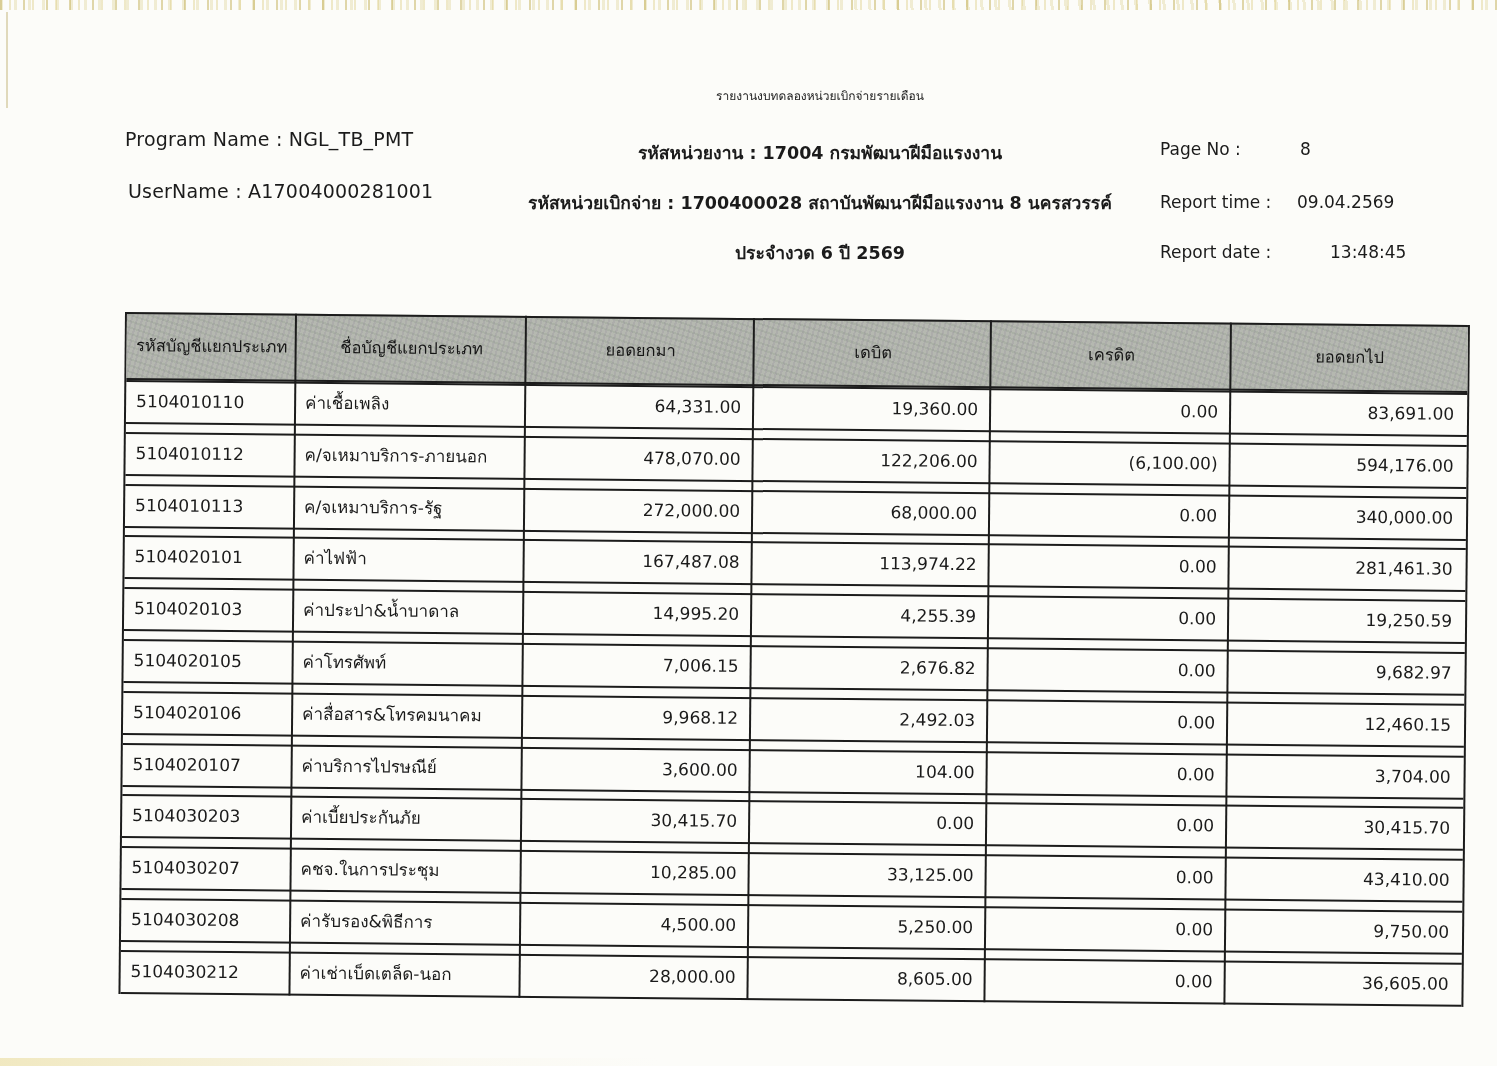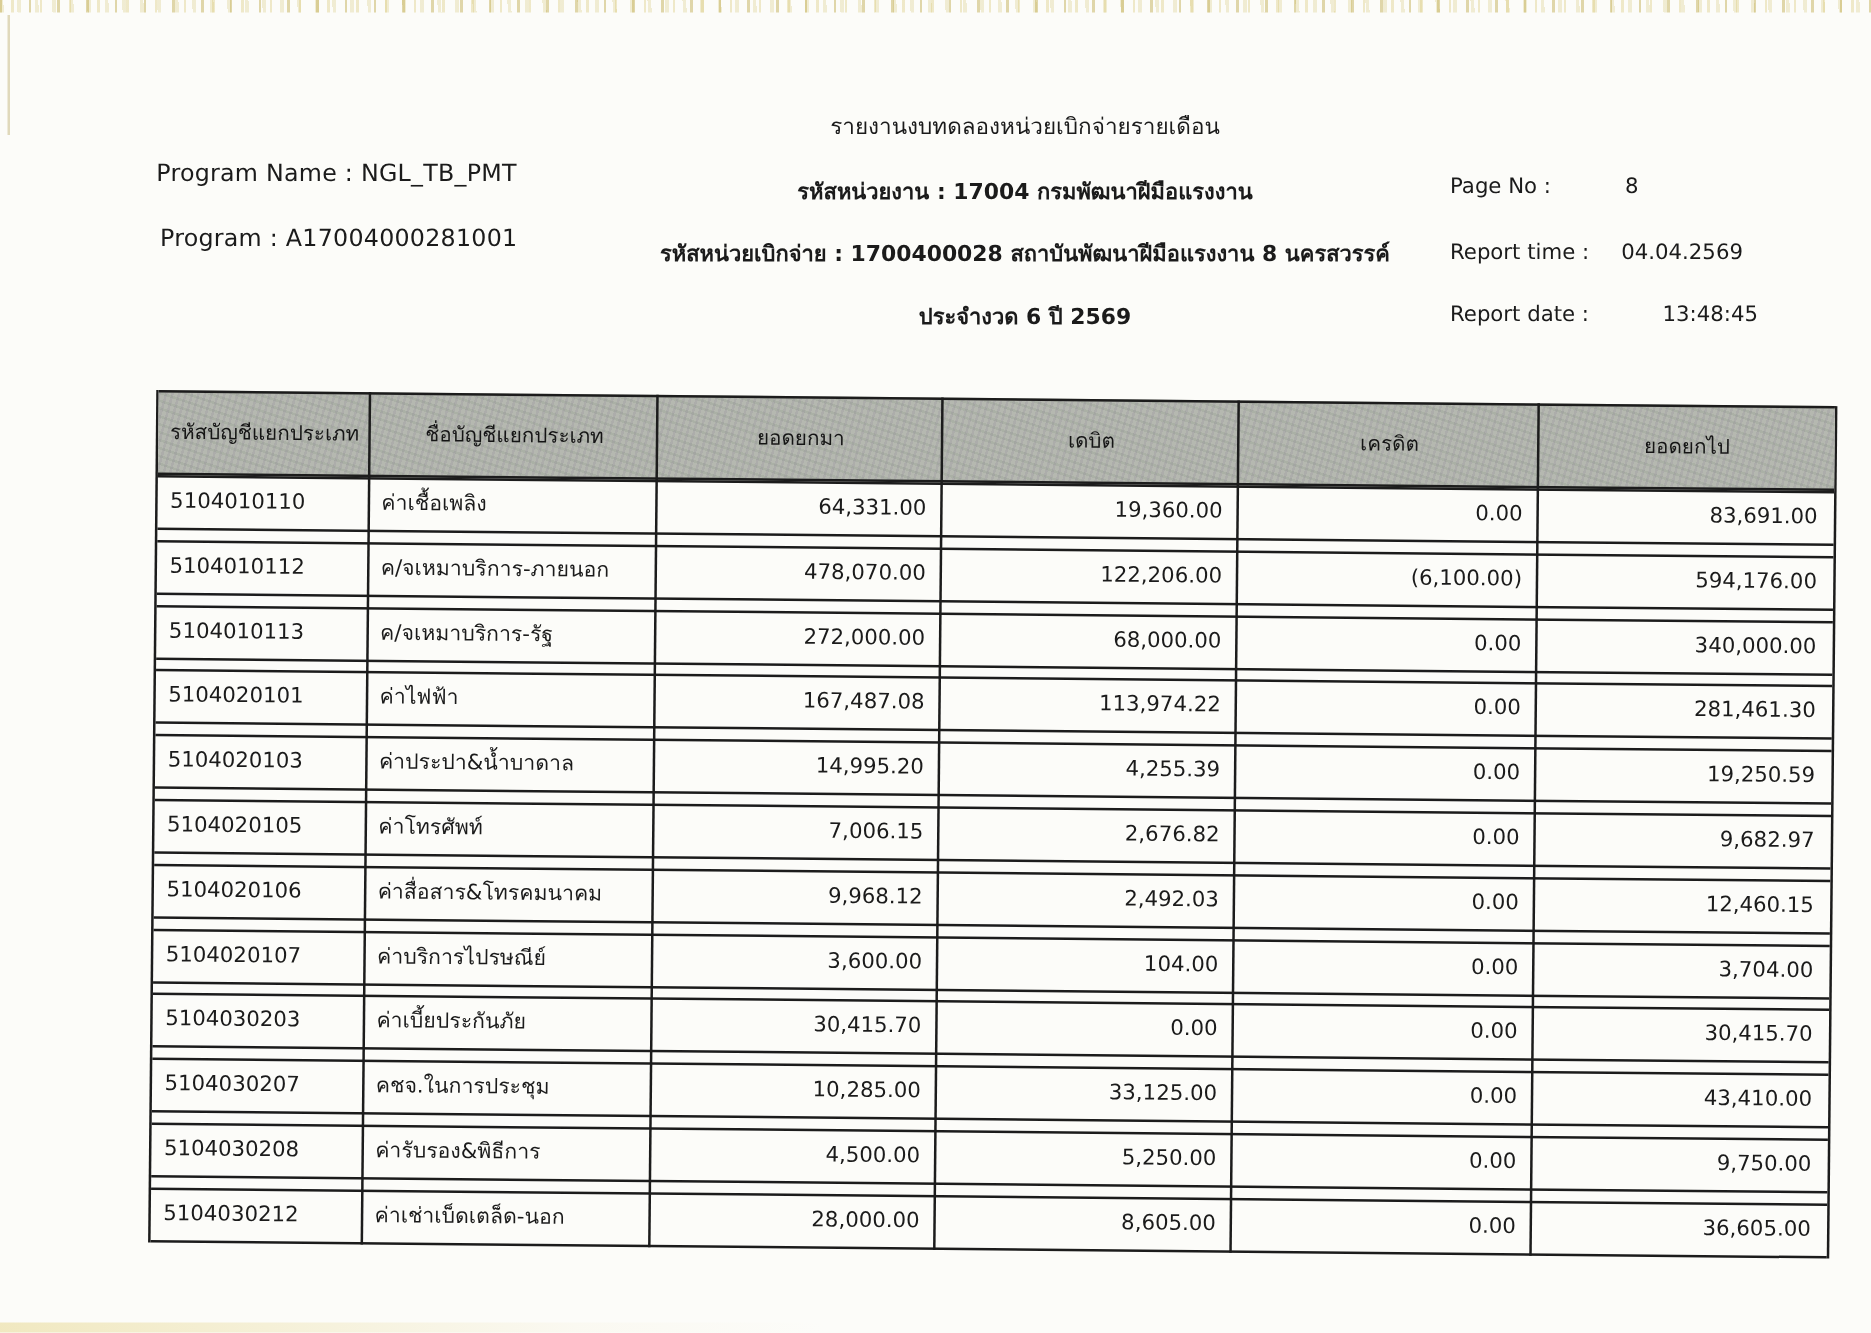--- a/index.html
+++ b/index.html
@@ -19,21 +19,21 @@
   .scan-edge-left{
     position:absolute;left:6px;top:12px;width:2px;height:96px;
     background:rgba(190,175,110,.45);
   }
   .scan-edge-bottom{
     position:absolute;left:0;bottom:0;width:660px;height:8px;
     background:linear-gradient(90deg, rgba(231,216,146,.55), rgba(245,240,218,.25) 70%, rgba(245,240,218,0));
   }
   
   .abs{position:absolute;white-space:nowrap;}
-  .title-line{font-size:18px;}
+  .title-line{font-size:12px;}
   .center-block{left:480px;width:680px;text-align:center;}
   .hline{font-size:17.5px;font-weight:bold;}
   .left-label{font-size:19px;letter-spacing:.2px;}
   .right-label{font-size:17px;}
   .right-value{font-size:17px;}
   
   .table{
     position:absolute;left:125px;top:312px;width:1345px;height:682px;
     transform:rotate(.55deg);transform-origin:0 0;
     border-left:2px solid #1c1c1c;border-right:2px solid #1c1c1c;
@@ -69,32 +69,32 @@
 <div class="scan-edge-left"></div>
 <div class="scan-edge-bottom"></div>
 
 <div class="abs title-line center-block" style="top:86px">รายงานงบทดลองหน่วยเบิกจ่ายรายเดือน</div>
 
 <div class="abs left-label" style="left:125px;top:128px">
   <span>Program Name :</span>
   <span>NGL_TB_PMT</span>
 </div>
 <div class="abs left-label" style="left:128px;top:180px">
-  <span>Program :</span>
+  <span>UserName :</span>
   <span>A17004000281001</span>
 </div>
 
 <div class="abs hline center-block" style="top:139px">รหัสหน่วยงาน : 17004 กรมพัฒนาฝีมือแรงงาน</div>
 <div class="abs hline center-block" style="top:189px">รหัสหน่วยเบิกจ่าย : 1700400028 สถาบันพัฒนาฝีมือแรงงาน 8 นครสวรรค์</div>
 <div class="abs hline center-block" style="top:239px">ประจำงวด 6 ปี 2569</div>
 
 <div class="abs right-label" style="left:1160px;top:139px">Page No :</div>
 <div class="abs right-value" style="left:1300px;top:139px">8</div>
 <div class="abs right-label" style="left:1160px;top:192px">Report time :</div>
-<div class="abs right-value" style="left:1297px;top:192px">04.04.2569</div>
+<div class="abs right-value" style="left:1297px;top:192px">09.04.2569</div>
 <div class="abs right-label" style="left:1160px;top:242px">Report date :</div>
 <div class="abs right-value" style="left:1330px;top:242px">13:48:45</div>
 
 <div class="table">
   <div class="vline" style="left:168px"></div>
   <div class="vline" style="left:398px"></div>
   <div class="vline" style="left:626px"></div>
   <div class="vline" style="left:863px"></div>
   <div class="vline" style="left:1103px"></div>
 

